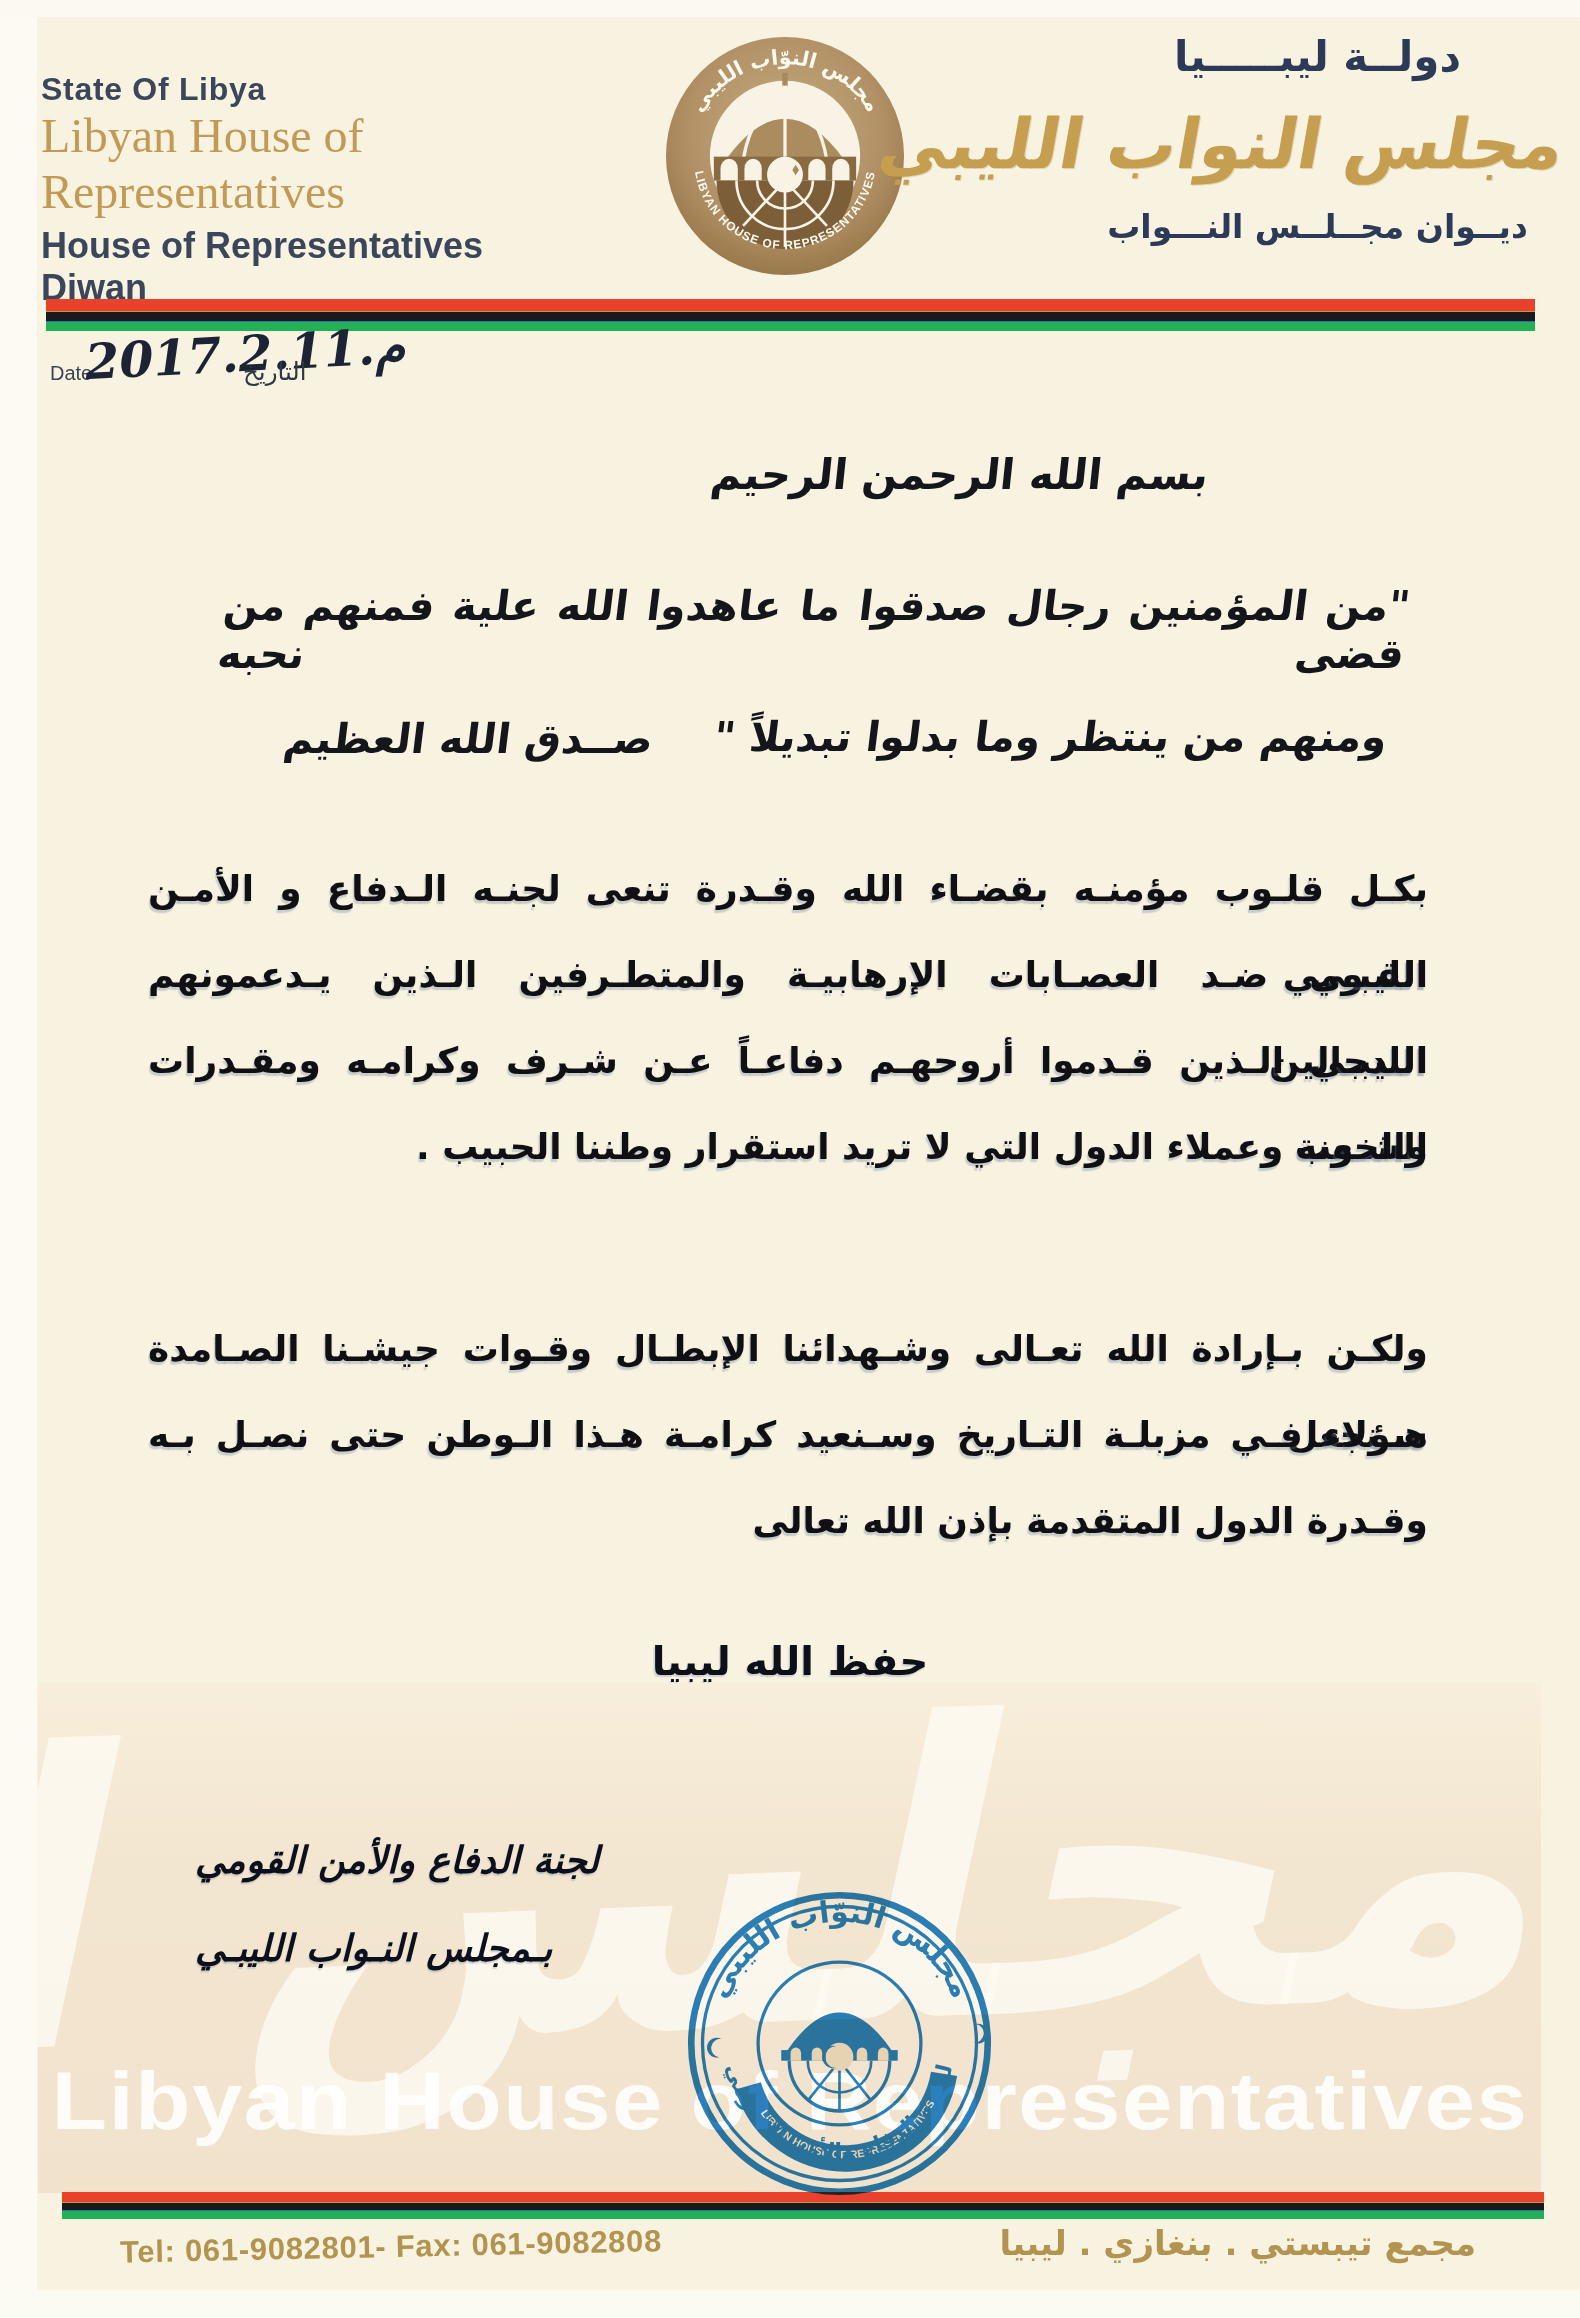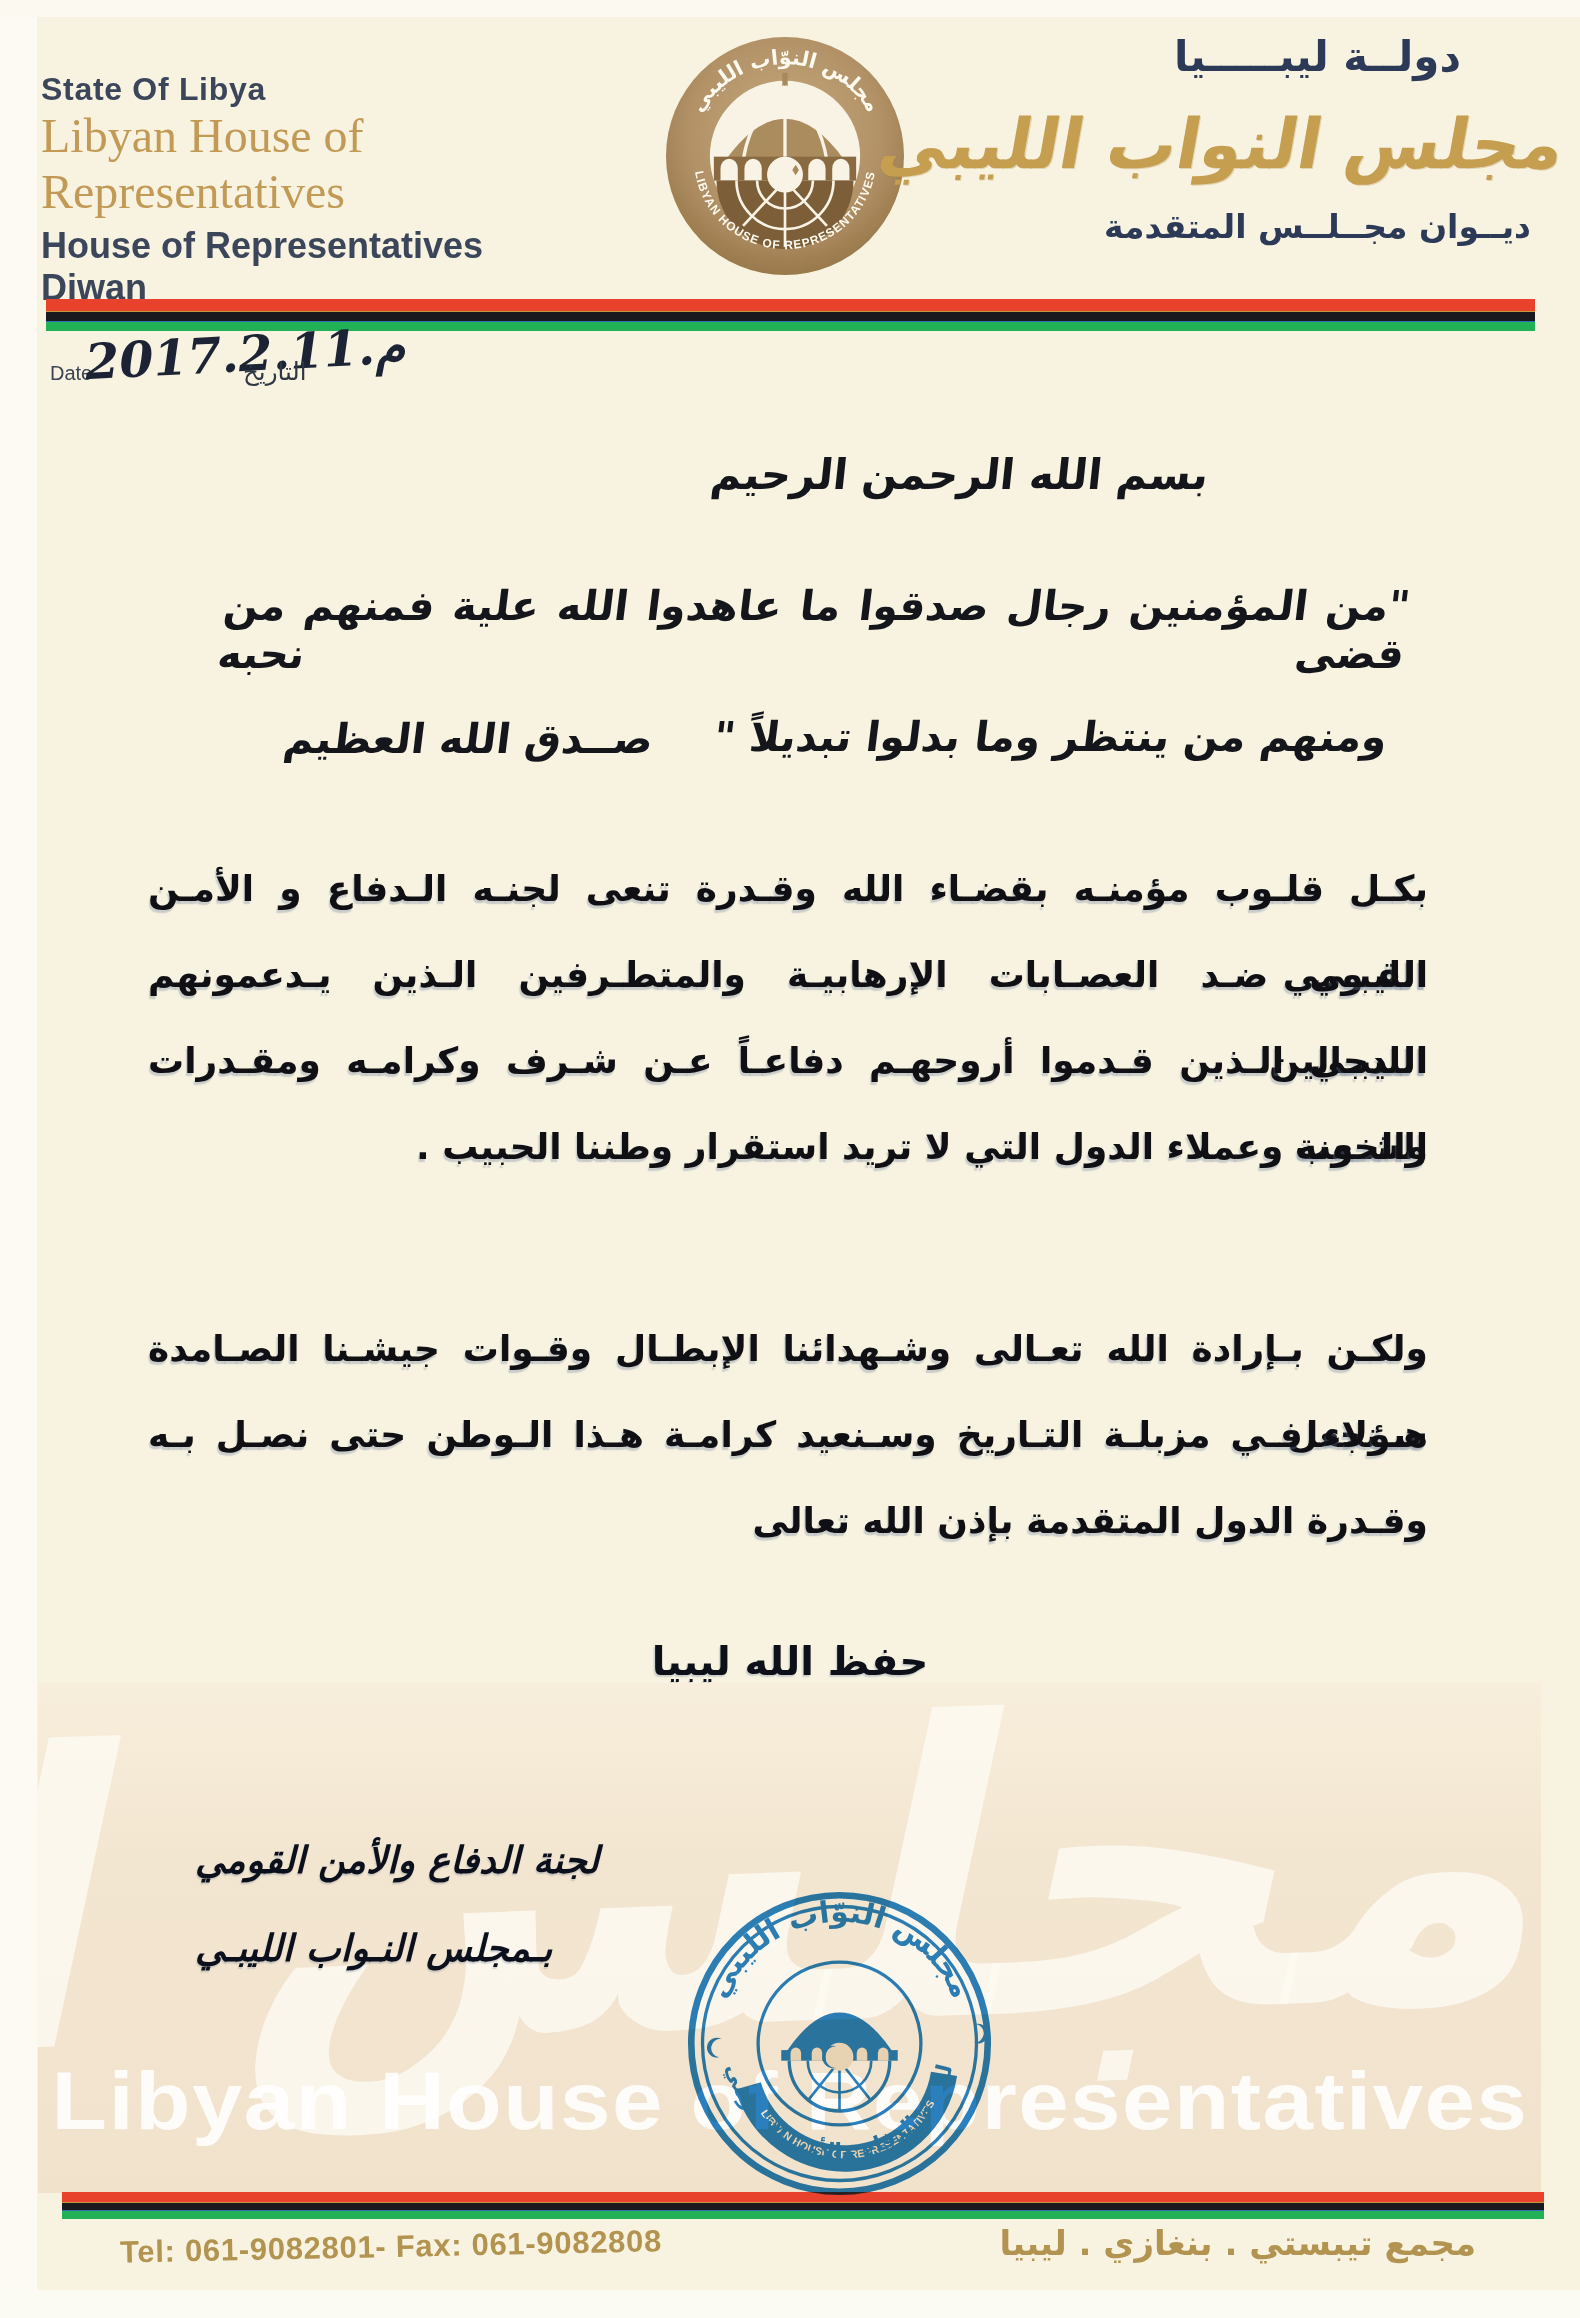--- a/index.html
+++ b/index.html
@@ -143,21 +143,21 @@
       <textPath href="#sealTop" startOffset="50%" text-anchor="middle">مجلس النوّاب الليبي</textPath>
     </text>
     <text font-size="18" font-weight="bold" fill="#fdfaf0" letter-spacing="1.5" font-family="Liberation Sans">
       <textPath href="#sealBot" startOffset="50%" text-anchor="middle">LIBYAN HOUSE OF REPRESENTATIVES</textPath>
     </text>
   </svg>
 
   <div class="abs hdr-right ar">
     <div class="l1">دولــة ليبـــــيا</div>
     <div class="callig">مجلس النواب الليبي</div>
-    <div class="l3">ديــوان مجــلــس المتقدمة</div>
+    <div class="l3">ديــوان مجــلــس النـــواب</div>
   </div>
 
   <div class="abs flagbar bar-top">
     <div class="fb-red"></div>
     <div class="fb-goldsep"></div>
     <div class="fb-black"></div>
     <div class="fb-bluesep"></div>
     <div class="fb-green"></div>
   </div>
 

